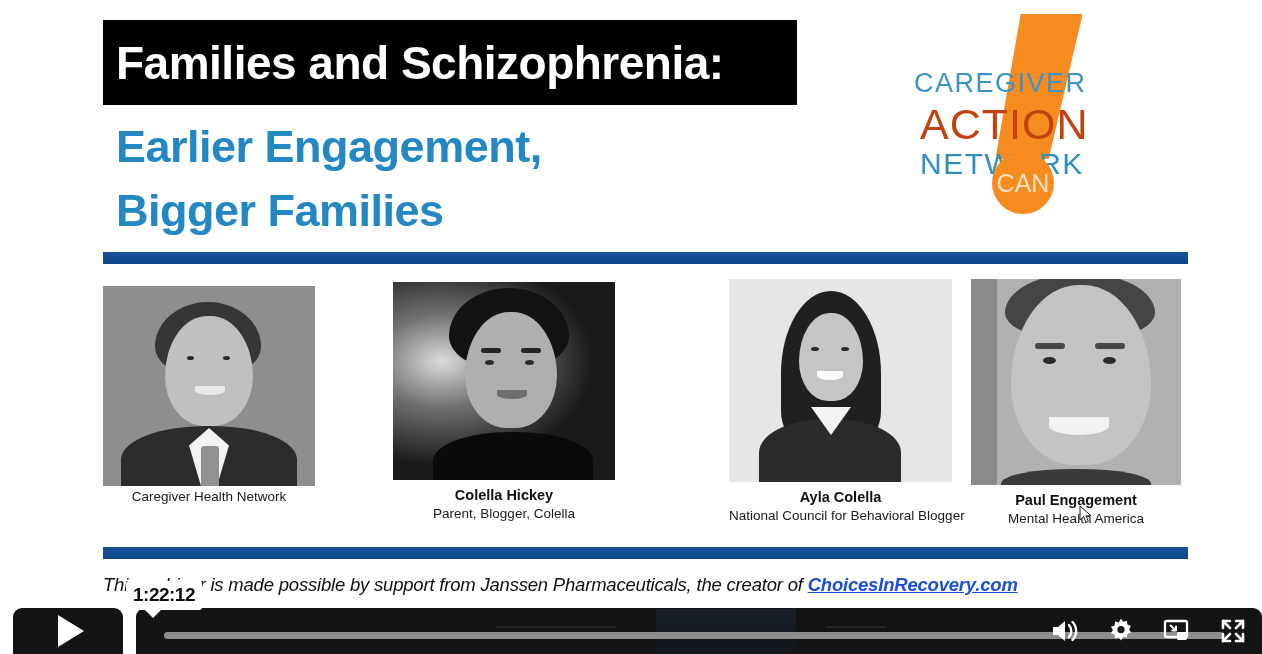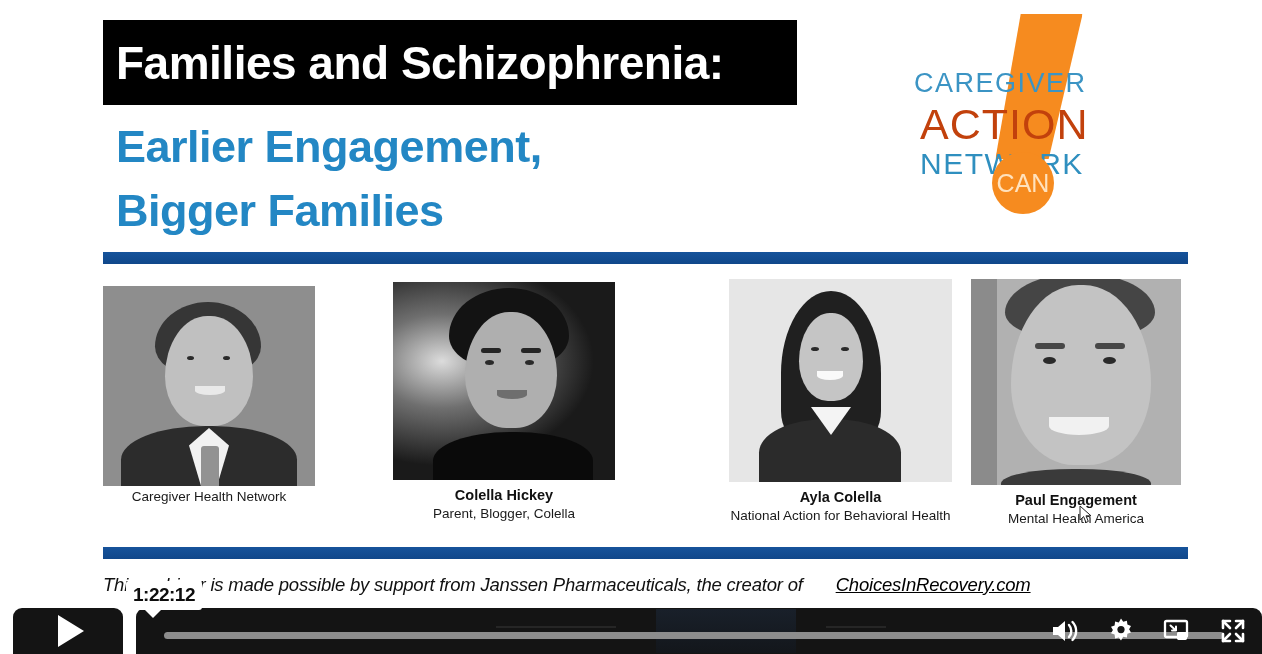--- a/index.html
+++ b/index.html
@@ -179,25 +179,24 @@
     position: absolute;
     left: 103px; top: 574px;
     width: 1090px;
     font-size: 18.5px;
     font-style: italic;
     color: #111111;
     white-space: nowrap;
     letter-spacing: -0.2px;
   }
   #caption a {
-    color: #000000;
+    color: #1d4ed8;
     text-decoration: underline;
-    font-weight: normal;
+    font-weight: bold;
     font-style: italic;
-    margin-left: 28px;
   }
 
   
   #player-play {
     position: absolute;
     left: 13px; top: 608px;
     width: 110px; height: 46px;
     background: #141414;
     border-radius: 9px 9px 0 0;
     display: flex; align-items: center; justify-content: center;
@@ -357,21 +356,21 @@
             <div class="p-hair" style="left:52px;top:12px;width:100px;height:150px;background:#23201e;border-radius:50% 50% 20% 20%/55% 55% 20% 20%"></div>
             <div class="p-head" style="left:70px;top:34px;width:64px;height:88px;background:#cfc3b7"></div>
             <div class="p-eye" style="left:82px;top:68px;width:8px;height:4px"></div>
             <div class="p-eye" style="left:112px;top:68px;width:8px;height:4px"></div>
             <div class="p-mouth" style="left:88px;top:92px;width:26px;height:9px;background:#fafafa"></div>
             <div class="p-body" style="left:30px;top:140px;width:142px;height:70px;background:#2b2b2b"></div>
             <div style="position:absolute;left:82px;top:128px;width:40px;height:28px;background:#f4f4f4;clip-path:polygon(50% 100%,0 0,100% 0)"></div>
           </div>
         </div>
         <div class="name">Ayla Colella</div>
-        <div class="org">National Action for Behavioral Health</div>
+        <div class="org">National Council for Behavioral Blogger</div>
       </div>
 
       <div class="speaker" id="sp3">
         <div class="photo">
           <div class="pf">
             <div class="p-bg" style="background:#b4b1ac"></div>
             <div style="position:absolute;left:0;top:0;width:26px;height:100%;background:#8e8b86"></div>
             <div class="p-hair" style="left:34px;top:-6px;width:150px;height:66px;background:#4b443d"></div>
             <div class="p-head" style="left:40px;top:6px;width:140px;height:180px;background:#ccc2b6"></div>
             <div class="p-eye" style="left:72px;top:78px;width:13px;height:7px"></div>

